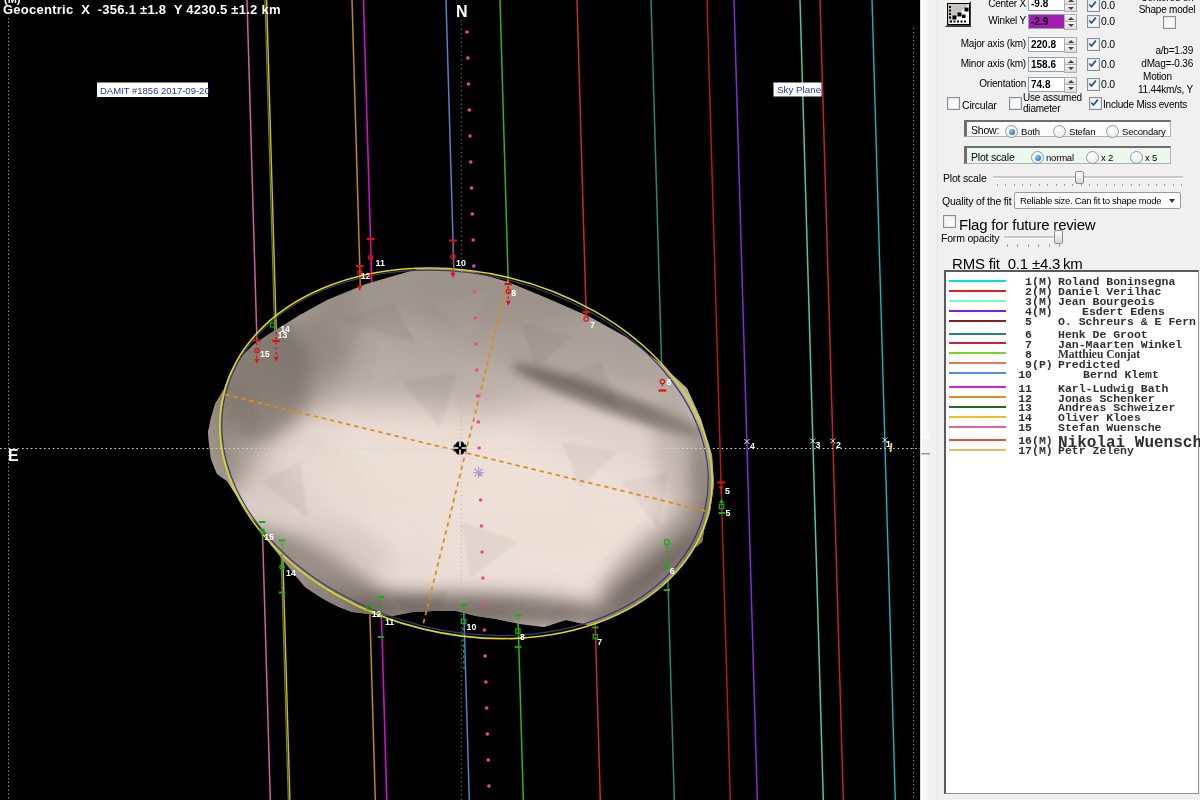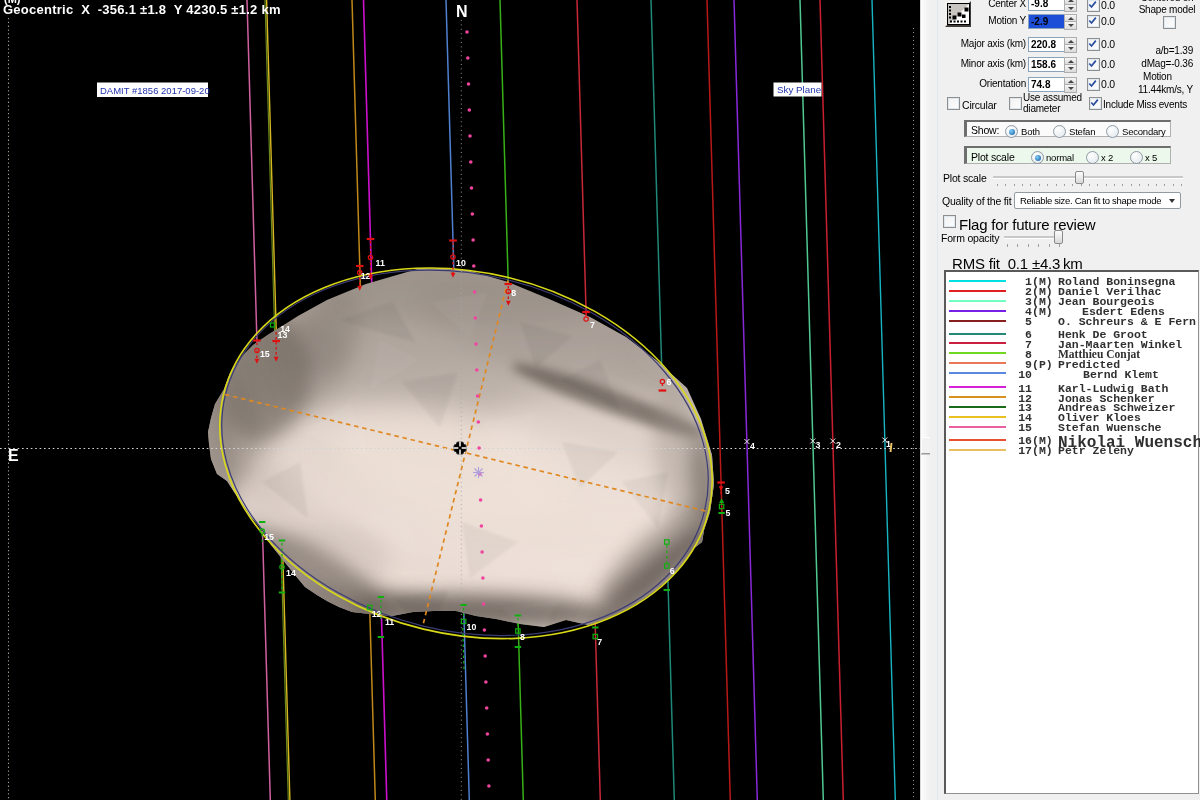--- a/index.html
+++ b/index.html
@@ -260,32 +260,32 @@
 <rect x="97" y="82.5" width="111" height="14.5" fill="#ffffff"></rect>
 <text x="100" y="93.5" font-family="Liberation Sans, sans-serif" font-size="9.5" fill="#2233aa">DAMIT #1856 2017-09-20</text>
 <rect x="773.5" y="82.5" width="48" height="14" fill="#ffffff"></rect>
 <text x="777" y="93" font-family="Liberation Sans, sans-serif" font-size="9.8" fill="#2233aa">Sky Plane</text>
 </svg>
 <div style="position:absolute;left:920px;top:0;width:10px;height:800px;background:linear-gradient(90deg,#fdfdfd,#eeeeee);border-left:1px solid #d8d8d8;"></div>
 <div style="position:absolute;left:920.5px;top:437px;width:8px;height:15px;background:#f2f2f2;border-top:1px solid #ffffff;border-left:1px solid #ffffff;border-right:1px solid #9a9a9a;border-bottom:1px solid #9a9a9a;box-shadow:0 1px 0 #c8c8c8;"></div>
 <div style="position:absolute;left:930px;top:0;width:270px;height:800px;background:#f0f0f0;"></div>
 <div style="position:absolute;left:936.5px;top:0;width:1px;height:800px;background:#e0e8ef;"></div>
 <div style="position:absolute;right:174px;top:-2px;font-size:10px;letter-spacing:-0.2px;color:#000;white-space:nowrap;">Center X</div>
-<div style="position:absolute;right:174px;top:15px;font-size:10px;letter-spacing:-0.2px;color:#000;white-space:nowrap;">Motion Y</div>
+<div style="position:absolute;right:174px;top:15px;font-size:10px;letter-spacing:-0.2px;color:#000;white-space:nowrap;">Winkel Y</div>
 <div style="position:absolute;right:174px;top:38px;font-size:10px;letter-spacing:-0.2px;color:#000;white-space:nowrap;">Major axis (km)</div>
 <div style="position:absolute;right:174px;top:58px;font-size:10px;letter-spacing:-0.2px;color:#000;white-space:nowrap;margin-left:13px;">Minor axis (km)</div>
 <div style="position:absolute;right:174px;top:78px;font-size:10px;letter-spacing:-0.2px;color:#000;white-space:nowrap;">Orientation</div>
 <div style="position:absolute;left:1028px;top:-4px;width:33px;height:13px;background:#fff;border:1px solid #8aa3bc;font-size:10px;font-weight:bold;color:#000;padding:0 0 0 2px;line-height:13px;">-9.8</div>
 <div style="position:absolute;left:1064px;top:-4px;width:11px;height:6.5px;background:linear-gradient(#f6f6f6,#dadada);border:1px solid #aeaeae;">
       <div style="position:absolute;left:2.5px;top:2px;width:0;height:0;border-left:3px solid transparent;border-right:3px solid transparent;border-bottom:3px solid #444;"></div>
     </div>
 <div style="position:absolute;left:1064px;top:3.5px;width:11px;height:6.5px;background:linear-gradient(#f6f6f6,#dadada);border:1px solid #aeaeae;">
       <div style="position:absolute;left:2.5px;top:2px;width:0;height:0;border-left:3px solid transparent;border-right:3px solid transparent;border-top:3px solid #444;"></div>
     </div>
-<div style="position:absolute;left:1028px;top:13.5px;width:33px;height:13px;background:#1d4ed8;border:1px solid #8aa3bc;font-size:10px;font-weight:bold;color:#000;padding:0 0 0 2px;line-height:13px;">-2.9</div>
+<div style="position:absolute;left:1028px;top:13.5px;width:33px;height:13px;background:#a21caf;border:1px solid #8aa3bc;font-size:10px;font-weight:bold;color:#000;padding:0 0 0 2px;line-height:13px;">-2.9</div>
 <div style="position:absolute;left:1064px;top:13.5px;width:11px;height:6.5px;background:linear-gradient(#f6f6f6,#dadada);border:1px solid #aeaeae;">
       <div style="position:absolute;left:2.5px;top:2px;width:0;height:0;border-left:3px solid transparent;border-right:3px solid transparent;border-bottom:3px solid #444;"></div>
     </div>
 <div style="position:absolute;left:1064px;top:21.0px;width:11px;height:6.5px;background:linear-gradient(#f6f6f6,#dadada);border:1px solid #aeaeae;">
       <div style="position:absolute;left:2.5px;top:2px;width:0;height:0;border-left:3px solid transparent;border-right:3px solid transparent;border-top:3px solid #444;"></div>
     </div>
 <div style="position:absolute;left:1028px;top:36.5px;width:33px;height:13px;background:#fff;border:1px solid #8aa3bc;font-size:10px;font-weight:bold;color:#000;padding:0 0 0 2px;line-height:13px;">220.8</div>
 <div style="position:absolute;left:1064px;top:36.5px;width:11px;height:6.5px;background:linear-gradient(#f6f6f6,#dadada);border:1px solid #aeaeae;">
       <div style="position:absolute;left:2.5px;top:2px;width:0;height:0;border-left:3px solid transparent;border-right:3px solid transparent;border-bottom:3px solid #444;"></div>
     </div>

